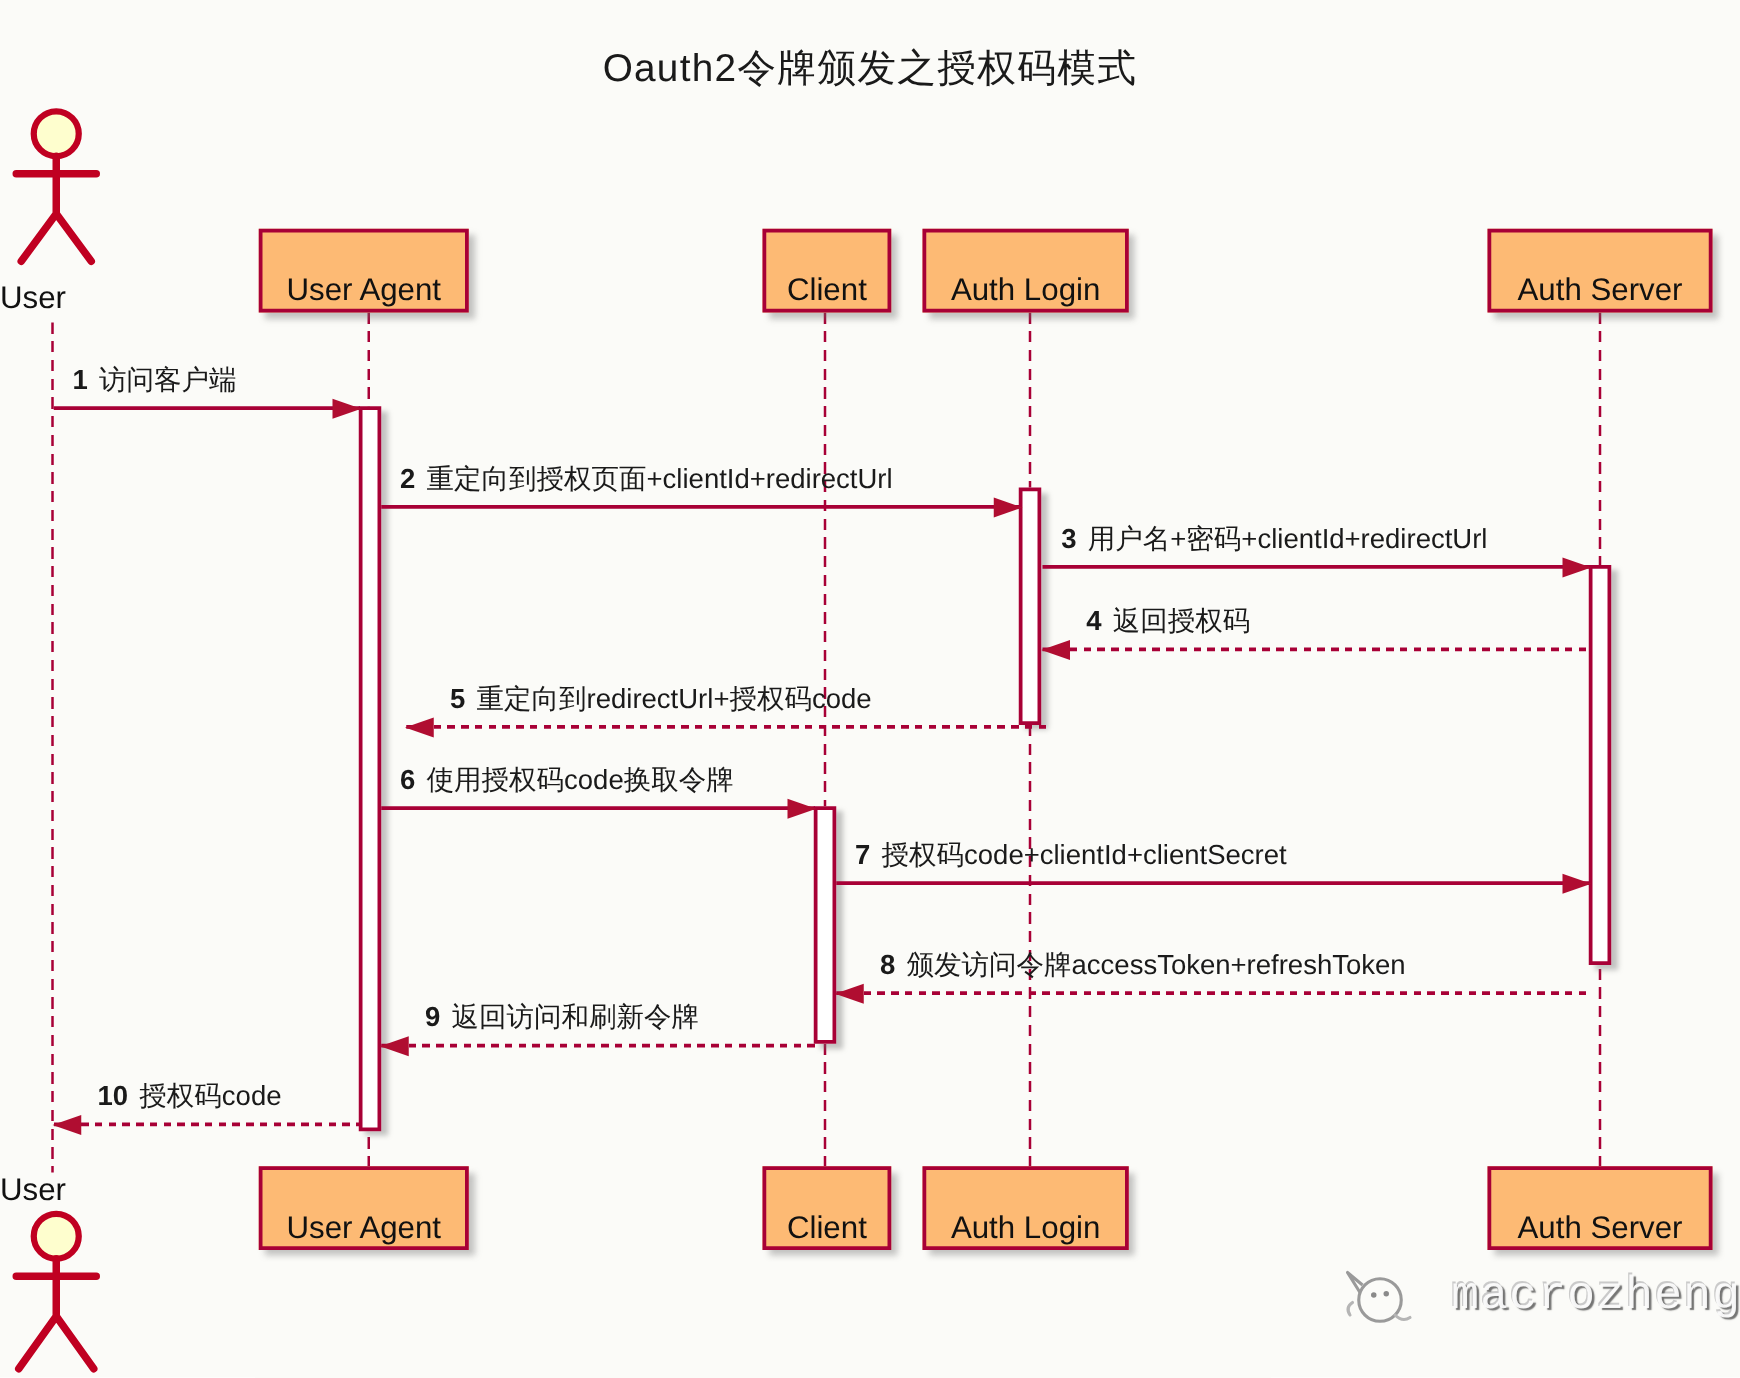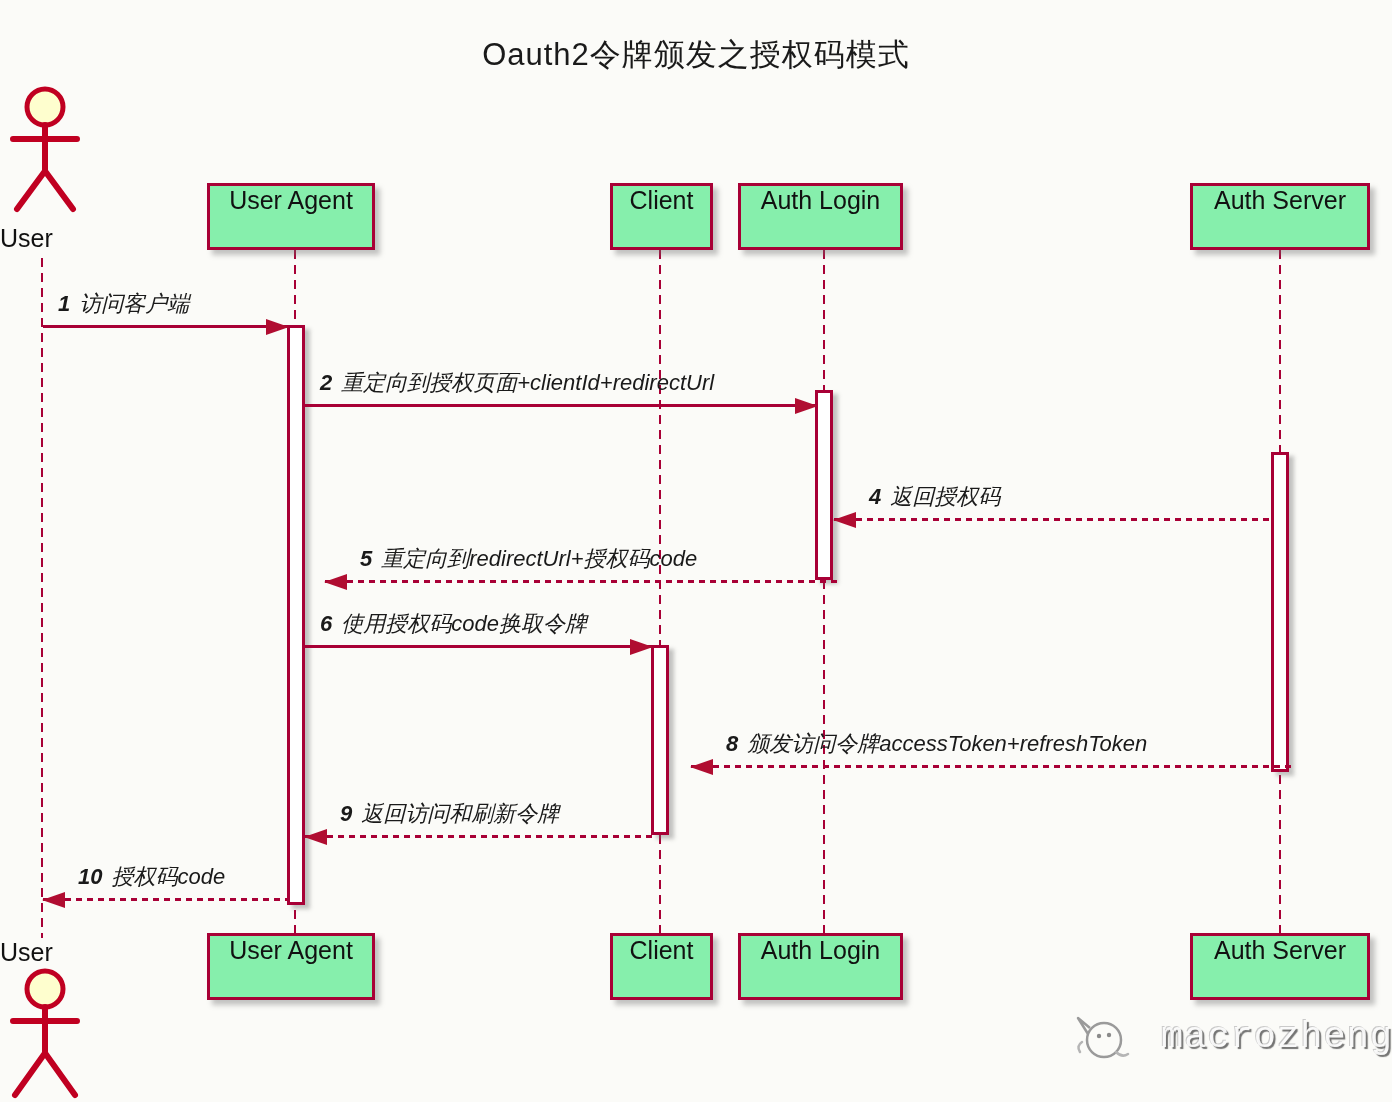--- a/index.html
+++ b/index.html
@@ -9,43 +9,43 @@
     font-family:"Liberation Sans","DejaVu Sans",sans-serif;
     color:#000;
   }
   .title{
     position:absolute;top:34px;left:0;width:100%;
     text-align:center;font-size:31px;color:#1a1a1a;letter-spacing:1px;
   }
   
   .pbox{
     position:absolute;height:67px;box-sizing:border-box;
-    background:#86efac;border:3px solid #A80036;
-    display:flex;align-items:flex-start;justify-content:center;
+    background:#fdba74;border:3px solid #A80036;
+    display:flex;align-items:flex-end;justify-content:center;
     font-size:25px;color:#111;
     box-shadow:5px 5px 5px rgba(110,110,110,.4);
   }
   
   .lifeline{
     position:absolute;width:2px;
     background:repeating-linear-gradient(to bottom,#A80036 0 9px,transparent 9px 15px);
   }
   
   .abar{
     position:absolute;width:18px;box-sizing:border-box;
     background:#fff;border:3px solid #A80036;
     box-shadow:5px 4px 4px rgba(110,110,110,.4);
   }
   
   .actor-label{
     position:absolute;width:84px;text-align:left;font-size:25px;color:#111;
   }
   .actor-svg{position:absolute;}
   
-  .msg{position:absolute;height:38px;font-style:italic;}
+  .msg{position:absolute;height:38px;}
   .msg .msg-label{
     position:absolute;bottom:9px;white-space:nowrap;
     font-size:22px;color:#1a1a1a;
   }
   .msg .mnum{font-weight:bold;margin-right:9px;}
   .msg.solid .msg-label{left:15px;}
   .msg.dashed .msg-label{left:35px;}
   .msg .msg-line{position:absolute;bottom:0;left:0;right:0;height:3px;}
   .msg.solid .msg-line{background:#A80036;}
   .msg.dashed .msg-line{
@@ -133,20 +133,27 @@
   </div>
 
   <div class="msg solid" style="left:305px;top:369px;width:512px;">
     <div class="msg-label">
       <span class="mnum">2</span><span>重定向到授权页面+clientId+redirectUrl</span>
     </div>
     <div class="msg-line"></div>
     <div class="arrowhead right"></div>
   </div>
 
+  <div class="msg solid" style="left:834px;top:417px;width:438px;">
+    <div class="msg-label">
+      <span class="mnum">3</span><span>用户名+密码+clientId+redirectUrl</span>
+    </div>
+    <div class="msg-line"></div>
+    <div class="arrowhead right"></div>
+  </div>
 
   <div class="msg dashed" style="left:834px;top:483px;width:438px;">
     <div class="msg-label">
       <span class="mnum">4</span><span>返回授权码</span>
     </div>
     <div class="msg-line"></div>
     <div class="arrowhead left"></div>
   </div>
 
   <div class="msg dashed" style="left:305px;top:545px;width:512px;margin-left:20px;">
@@ -158,22 +165,29 @@
   </div>
 
   <div class="msg solid" style="left:305px;top:610px;width:347px;">
     <div class="msg-label">
       <span class="mnum">6</span><span>使用授权码code换取令牌</span>
     </div>
     <div class="msg-line"></div>
     <div class="arrowhead right"></div>
   </div>
 
-
-  <div class="msg dashed" style="left:669px;top:730px;width:603px;margin-left:22px;">
+  <div class="msg solid" style="left:669px;top:670px;width:603px;">
+    <div class="msg-label">
+      <span class="mnum">7</span><span>授权码code+clientId+clientSecret</span>
+    </div>
+    <div class="msg-line"></div>
+    <div class="arrowhead right"></div>
+  </div>
+
+  <div class="msg dashed" style="left:669px;top:758px;width:603px;">
     <div class="msg-label">
       <span class="mnum">8</span><span>颁发访问令牌accessToken+refreshToken</span>
     </div>
     <div class="msg-line"></div>
     <div class="arrowhead left"></div>
   </div>
 
   <div class="msg dashed" style="left:305px;top:800px;width:347px;">
     <div class="msg-label">
       <span class="mnum">9</span><span>返回访问和刷新令牌</span>

